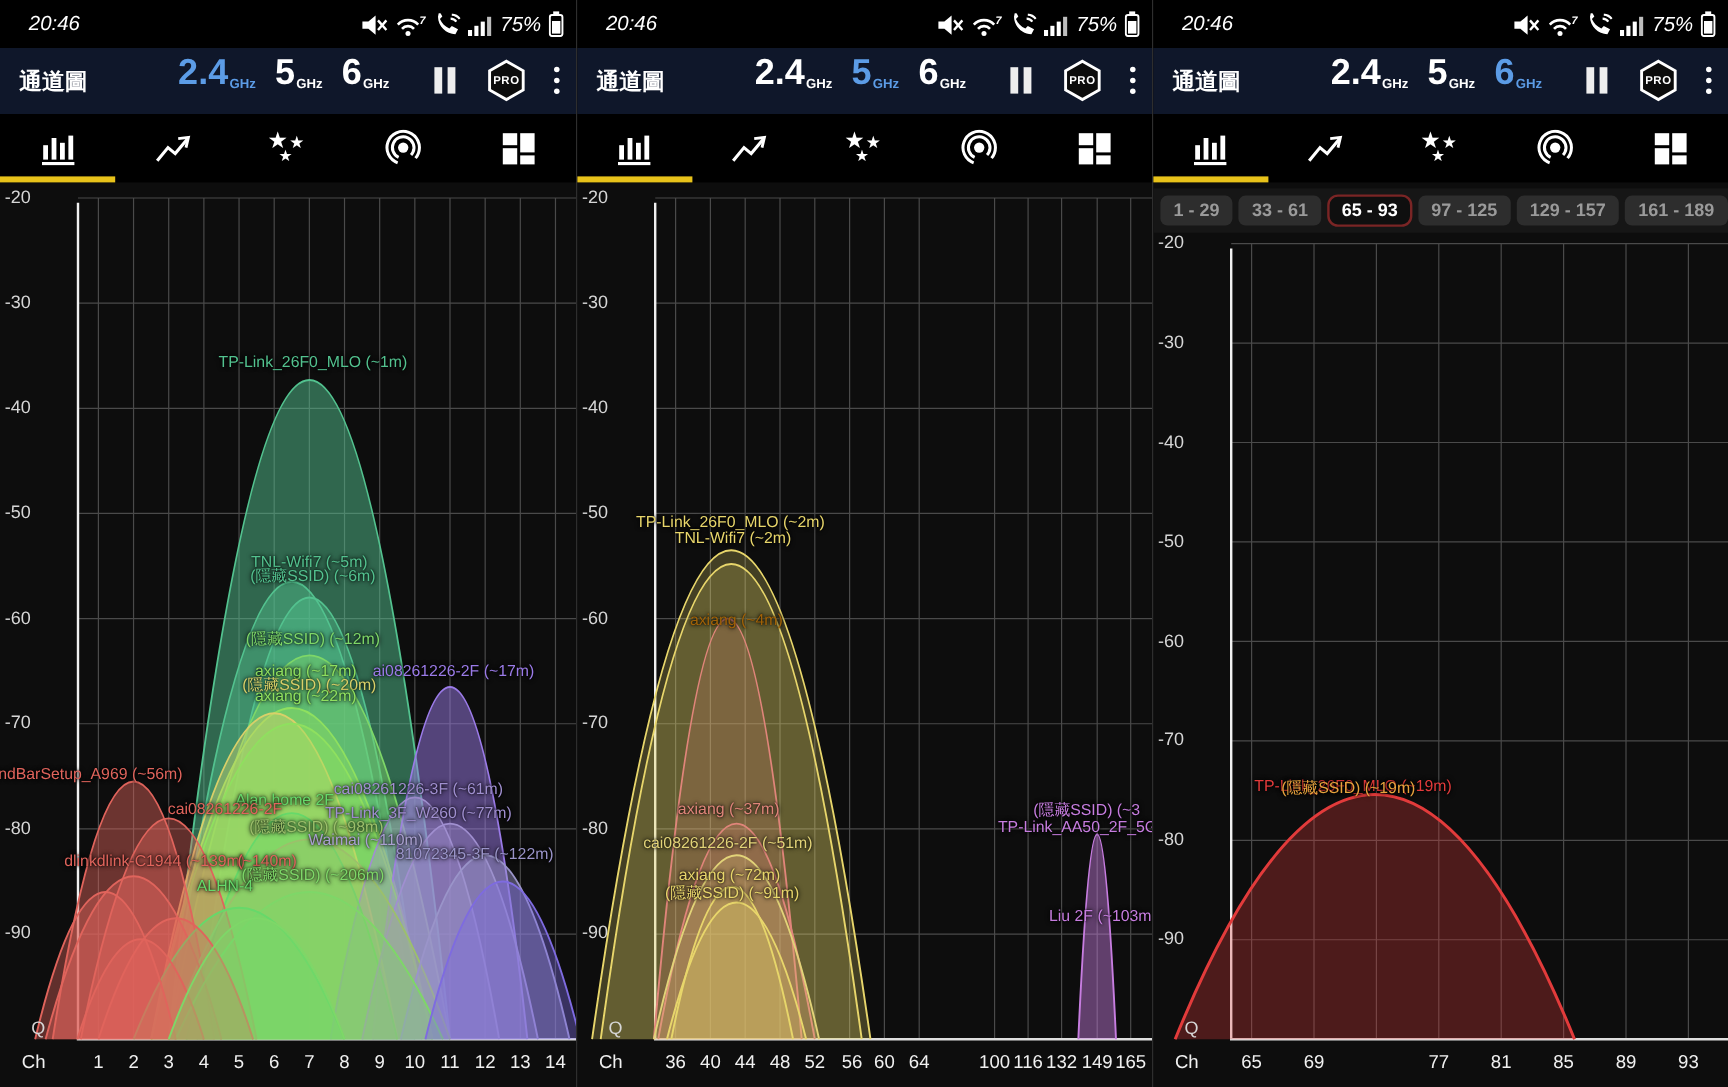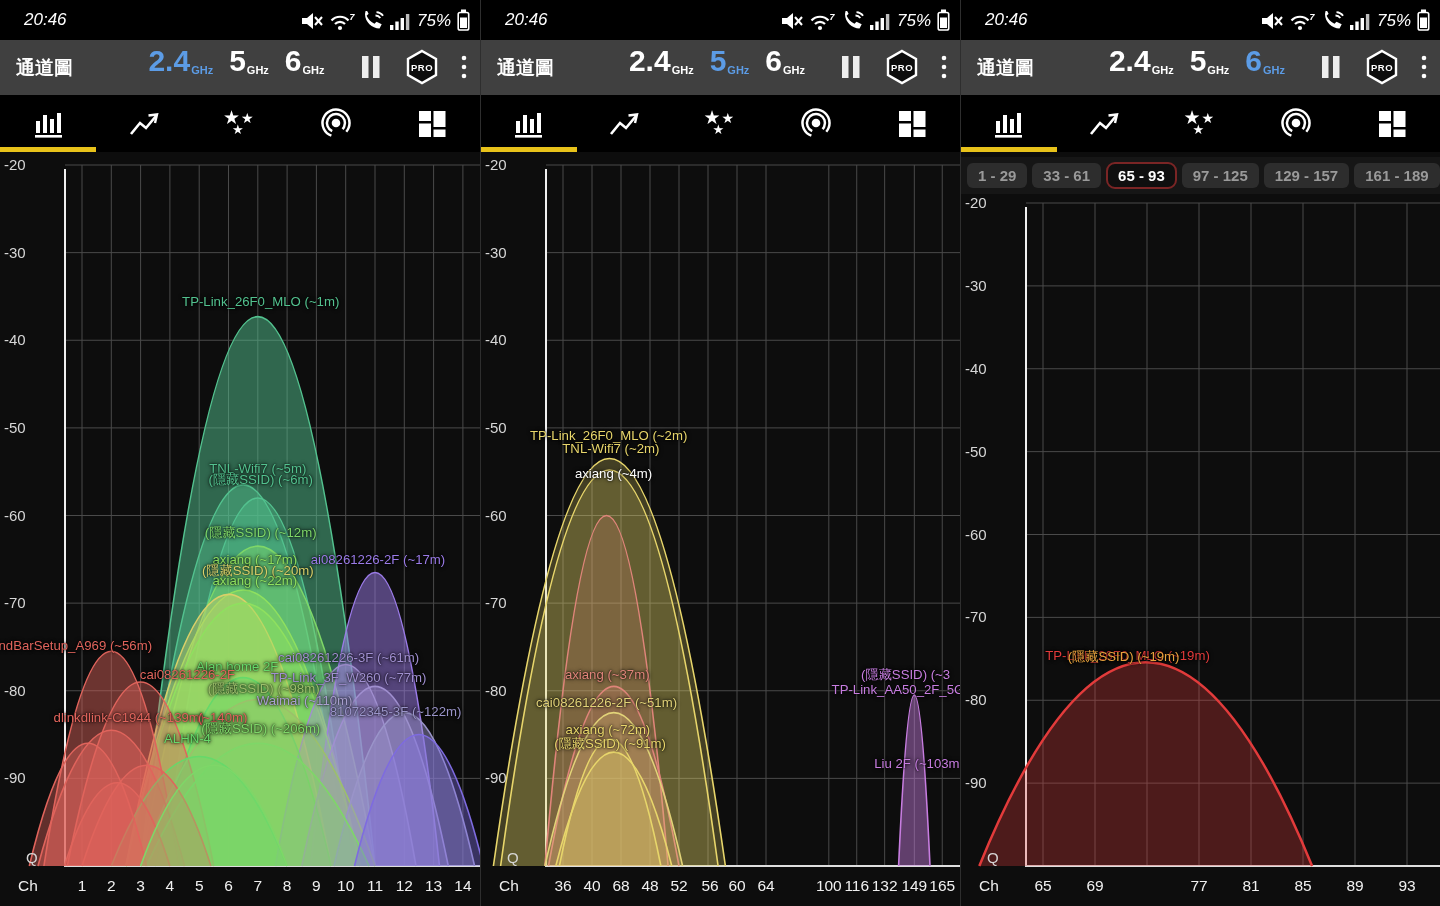--- a/index.html
+++ b/index.html
@@ -7,21 +7,21 @@
   #panels{position:relative;width:1440px;height:906px;display:flex;}
   .panel{position:relative;width:480px;height:906px;background:#0d0d0d;overflow:hidden;flex:0 0 480px;}
   .panel + .panel{border-left:1px solid #2e2e2e;box-sizing:border-box;}
   
   .statusbar{position:absolute;top:0;left:0;right:0;height:40px;background:#000;font-style:italic;}
   .time{position:absolute;left:24px;top:10px;font-size:17px;color:#fff;}
   .sicons{position:absolute;right:10px;top:9px;display:flex;align-items:flex-end;gap:6px;}
   .sicons svg{display:block;}
   .pct{font-size:17px;color:#fff;line-height:20px;}
   
-  .appbar{position:absolute;top:40px;left:0;right:0;height:55px;background:#404040;}
+  .appbar{position:absolute;top:40px;left:0;right:0;height:55px;background:#0f172a;}
   .title{position:absolute;left:16px;top:15px;font-size:19px;color:#fff;font-weight:bold;}
   .bands{position:absolute;left:50%;transform:translateX(-52%);top:6px;display:flex;gap:16px;}
   .band{display:flex;align-items:flex-end;color:#fff;cursor:pointer;}
   .band b{font-size:30px;line-height:1;font-weight:bold;}
   .band i{font-style:normal;font-size:11px;font-weight:bold;margin-bottom:0px;margin-left:1px;}
   .band.sel{color:#5C9CE6;}
   .controls{position:absolute;right:12px;top:8px;display:flex;gap:20px;align-items:center;height:38px;}
   .probadge{position:relative;width:36px;height:36px;}
   .probadge span{position:absolute;left:0;top:13px;width:100%;text-align:center;font-size:9.5px;font-weight:bold;color:#fff;letter-spacing:.5px;}
   
@@ -411,34 +411,34 @@
           <span class="ytick" style="left: 4px; top: 331.25px;">-40</span>
           <span class="ytick" style="left: 4px; top: 418.875px;">-50</span>
           <span class="ytick" style="left: 4px; top: 506.5px;">-60</span>
           <span class="ytick" style="left: 4px; top: 594.125px;">-70</span>
           <span class="ytick" style="left: 4px; top: 681.75px;">-80</span>
           <span class="ytick" style="left: 4px; top: 769.375px;">-90</span>
           <span class="ytick" style="left: 26px; top: 849px;">Q</span>
           <span class="xtick" style="left: 28px; top: 877px;">Ch</span>
           <span class="xtick" style="left: 82px; top: 877px;">36</span>
           <span class="xtick" style="left: 111px; top: 877px;">40</span>
-          <span class="xtick" style="left: 140px; top: 877px;">68</span>
+          <span class="xtick" style="left: 140px; top: 877px;">44</span>
           <span class="xtick" style="left: 169px; top: 877px;">48</span>
           <span class="xtick" style="left: 198px; top: 877px;">52</span>
           <span class="xtick" style="left: 229px; top: 877px; text-align: right;">56</span>
           <span class="xtick" style="left: 256px; top: 877px;">60</span>
           <span class="xtick" style="left: 285px; top: 877px;">64</span>
           <span class="xtick" style="left: 347.82px; top: 877px;">100</span>
           <span class="xtick" style="left: 375.74px; top: 877px;">116</span>
           <span class="xtick" style="left: 403.66px; top: 877px;">132</span>
           <span class="xtick" style="left: 433.325px; top: 877px;">149</span>
           <span class="xtick" style="left: 461.245px; top: 877px;">165</span>
           <span class="net" style="left: 127.675px; top: 434.885px; color: rgb(232, 214, 107);">TP-Link_26F0_MLO (~2m)</span>
           <span class="net" style="left: 129.85px; top: 448.029px; color: rgb(232, 214, 107);">TNL-Wifi7 (~2m)</span>
-          <span class="net" style="left: 122.6px; top: 473px; color: #ffffff; padding-left: 20px;">axiang (~4m)</span>
+          <span class="net" style="left: 122.6px; top: 516px; color: #a16207; padding-left: 20px;">axiang (~4m)</span>
           <span class="net" style="left: 126.225px; top: 674.101px; color: rgb(224, 133, 122);">axiang (~37m)</span>
           <span class="net" style="left: 125.5px; top: 702.141px; color: rgb(226, 211, 120);">cai08261226-2F (~51m)</span>
           <span class="net" style="left: 126.95px; top: 729.305px; color: rgb(232, 214, 107);">axiang (~72m)</span>
           <span class="net" style="left: 129.125px; top: 744.201px; color: rgb(232, 214, 107);">(隱藏SSID)  (~91m)</span>
           <span class="net left" style="left: 380.103px; top: 674.977px; color: rgb(199, 125, 224);">(隱藏SSID)  (~3</span>
           <span class="net left" style="left: 350.612px; top: 688.997px; color: rgb(199, 125, 224);">TP-Link_AA50_2F_5G</span>
           <span class="net left" style="left: 393.19px; top: 763.479px; color: rgb(199, 125, 224);">Liu 2F (~103m</span>
         </div>
     </div>
   </section>

